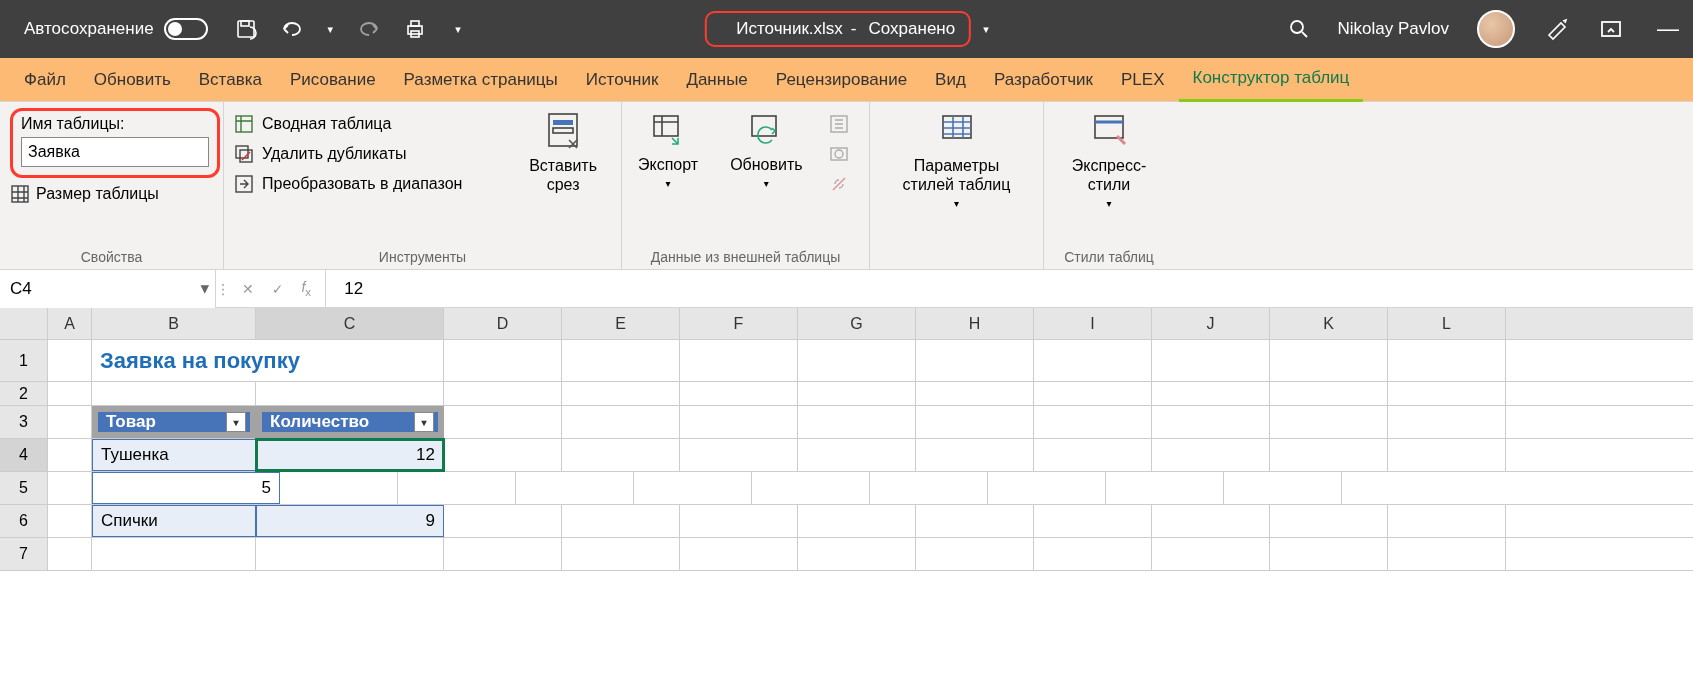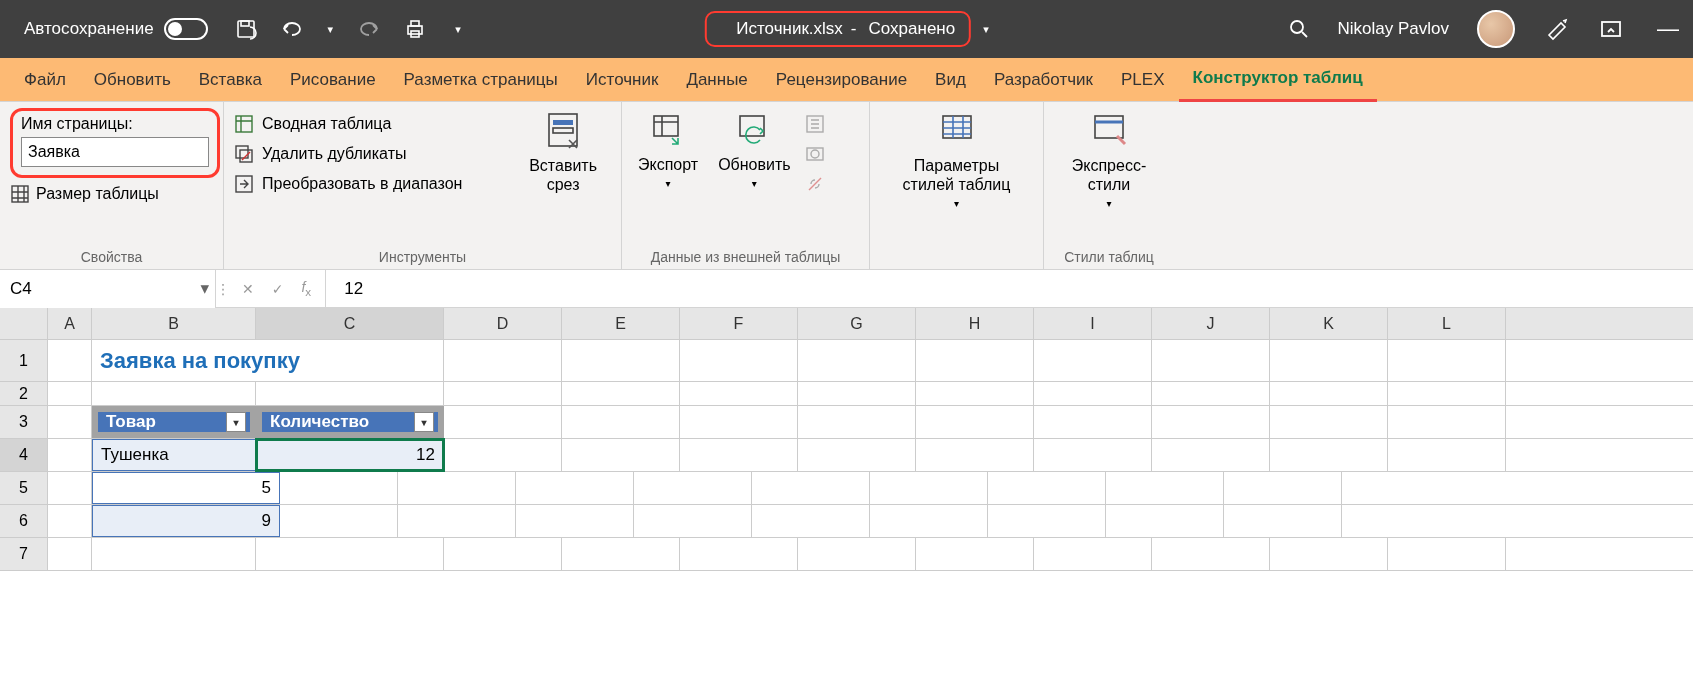--- a/index.html
+++ b/index.html
@@ -13,28 +13,28 @@
 .titlebar .qat { display: flex; align-items: center; gap: 20px; margin-left: 24px; }
 .qat-btn { width: 28px; height: 28px; display: flex; align-items: center; justify-content: center; color: #fff; }
 .titlebar .center { position: absolute; left: 50%; transform: translateX(-50%); display: flex; align-items: center; gap: 14px; font-size: 17px; }
 .center-highlight { border: 2px solid #ff3b30; border-radius: 10px; padding: 6px 14px 6px 30px; display: flex; align-items: center; gap: 8px; }
 .titlebar .right { margin-left: auto; display: flex; align-items: center; gap: 28px; font-size: 17px; }
 .avatar { width: 38px; height: 38px; border-radius: 50%; background: radial-gradient(circle at 35% 35%, #e8c7a8, #c89878); border: 2px solid #fff; }
 
 
 .ribbon-tabs { height: 44px; background: #fdba74; display: flex; align-items: center; border-bottom: 1px solid #d4d4d4; padding: 0 10px; }
 .tab { padding: 0 14px; height: 44px; display: flex; align-items: center; font-size: 17px; color: #333; cursor: pointer; }
-.tab.active { color: #0f7b4c; font-weight: 700; border-bottom: 3px solid #ef4444; }
+.tab.active { color: #0f7b4c; font-weight: 400; border-bottom: 3px solid #84cc16; }
 .tab.file { font-weight: 400; }
 
 
 .ribbon { height: 168px; background: #f3f2f1; display: flex; border-bottom: 1px solid #d4d4d4; }
 .group { border-right: 1px solid #d4d4d4; padding: 6px 10px 4px 10px; display: flex; flex-direction: column; justify-content: space-between; }
 .group-label { text-align: center; font-size: 14px; color: #666; padding-top: 4px; }
-.group-content { flex: 1; display: flex; align-items: flex-start; gap: 8px; }
+.group-content { flex: 1; display: flex; align-items: flex-start; gap: 20px; }
 
 
 .props-highlight { border: 3px solid #ff3b30; border-radius: 12px; padding: 4px 8px 8px 8px; display: flex; flex-direction: column; gap: 4px; }
 .prop-label { font-size: 16px; }
 .tablename-input { width: 188px; height: 30px; border: 1px solid #888; padding: 2px 6px; font-size: 16px; background: #fff; }
 .small-row { display: flex; align-items: center; gap: 6px; font-size: 16px; margin-top: 4px; }
 
 .tool-row { display: flex; align-items: center; gap: 8px; font-size: 16px; padding: 2px 0; }
 .tool-col { display: flex; flex-direction: column; gap: 6px; }
 
@@ -156,21 +156,21 @@
   <div class="tab">Разработчик</div>
   <div class="tab">PLEX</div>
   <div class="tab active">Конструктор таблиц</div>
 </div>
 
 <div class="ribbon">
 
   <div class="group" style="width:224px">
     <div class="group-content" style="flex-direction:column;gap:2px">
       <div class="props-highlight">
-        <span class="prop-label">Имя страницы:</span>
+        <span class="prop-label">Имя таблицы:</span>
         <input class="tablename-input" value="Заявка" style="">
       </div>
       <div class="small-row">
         <svg class="icon16" viewBox="0 0 20 20" fill="none" stroke="#444" stroke-width="1.4">
             <rect x="2" y="2" width="16" height="16"></rect>
             <path d="M2 8h16M2 14h16M8 2v16M14 2v16"></path>
           </svg>
         <span>Размер таблицы</span>
       </div>
     </div>
@@ -415,20 +415,23 @@
     <div class="cell" style="width:118px"></div>
     <div class="cell" style="width:118px"></div>
     <div class="cell" style="width:118px"></div>
     <div class="cell" style="width:118px"></div>
     <div class="cell" style="width:118px"></div>
   </div>
 
   <div class="row">
     <div class="row-h">6</div>
     <div class="cell" style="width:44px"></div>
+    <div class="cell td-cell stripe" style="width:164px">
+      <span>Спички</span>
+    </div>
     <div class="cell td-cell stripe num" style="width:188px">
       <span>9</span>
     </div>
     <div class="cell" style="width:118px"></div>
     <div class="cell" style="width:118px"></div>
     <div class="cell" style="width:118px"></div>
     <div class="cell" style="width:118px"></div>
     <div class="cell" style="width:118px"></div>
     <div class="cell" style="width:118px"></div>
     <div class="cell" style="width:118px"></div>

